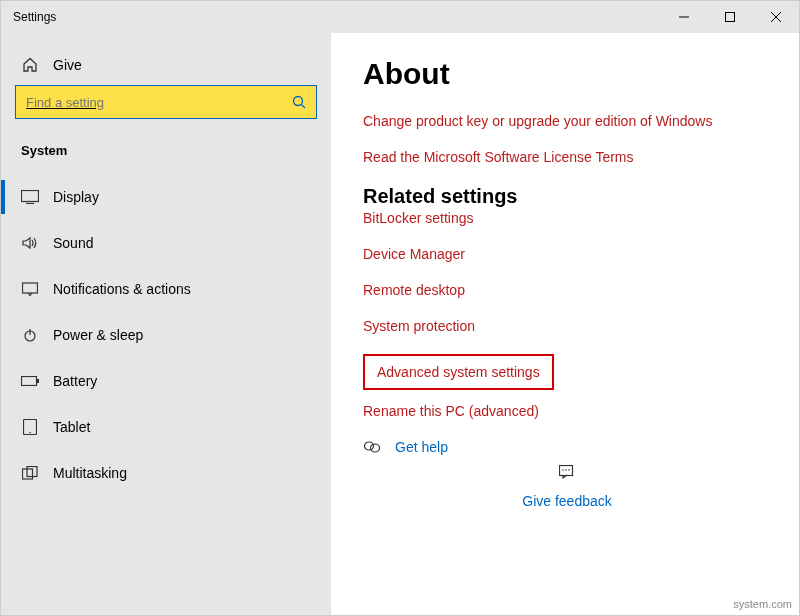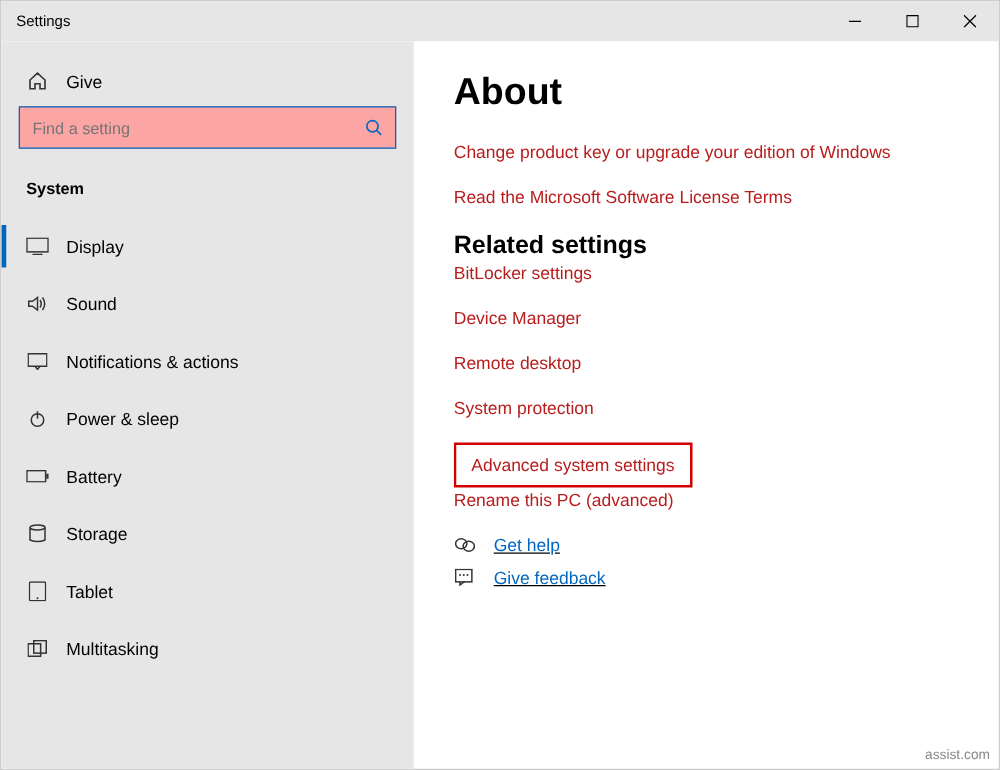--- a/index.html
+++ b/index.html
@@ -8,36 +8,36 @@
     .titlebar { display: flex; align-items: center; height: 32px; background: #e6e6e6; }
     .titlebar-title { font-size: 12px; padding-left: 12px; flex: 1; color: #000; }
     .win-controls { display: flex; }
     .win-btn { width: 46px; height: 32px; display: flex; align-items: center; justify-content: center; font-size: 12px; color: #000; }
     .body { display: flex; flex: 1; overflow: hidden; }
     .sidebar { width: 330px; background: #e6e6e6; padding: 16px 0 0 0; display: flex; flex-direction: column; position: relative; }
     .home-row { display: flex; align-items: center; padding: 8px 20px 12px 20px; gap: 14px; }
     .home-row .icon { width: 18px; display:flex; justify-content:center; }
     .home-label { font-size: 14px; }
     .search-wrap { padding: 0 14px 18px 14px; }
-    .search { border: 1px solid #0067c0; height: 34px; display: flex; align-items: center; padding: 0 10px; background: #fca5a5; justify-content: space-between; }
+    .search { border: 1px solid #0067c0; height: 34px; display: flex; align-items: center; padding: 0 10px; background: #fde047; justify-content: space-between; text-decoration: underline; }
     .search input { border: none; background: transparent; outline: none; font-size: 13px; flex:1; color:#666; }
     .search-icon { color: #0067c0; font-size: 14px; }
     .section-title { font-size: 13px; font-weight: 600; padding: 6px 20px 16px 20px; }
     .nav { flex: 1; overflow-y: auto; position: relative; }
     .nav-item { display: flex; align-items: center; height: 46px; padding-left: 20px; gap: 14px; position: relative; }
     .nav-item .icon { width: 18px; display:flex; justify-content: center; align-items:center; }
     .nav-label { font-size: 14px; }
     .nav-item.active::before { content: ""; position: absolute; left: 0; top: 6px; bottom: 6px; width: 4px; background: #0067c0; }
     .content { flex: 1; padding: 24px 28px 0 32px; overflow: hidden; position: relative; }
     .content-scroll { height: 100%; overflow:hidden; }
     .page-title { font-size: 30px; font-weight: 600; margin-bottom: 22px; }
     .link { color: #b91c1c; font-size: 14px; margin-bottom: 20px; display: block; cursor: pointer; }
-    .link.highlight { border: 2.5px solid #d40000; padding: 8px 12px; display: inline-block; margin-bottom: 2px; }
+    .link.highlight { border: 2.5px solid #d40000; padding: 8px 12px; display: inline-block; margin-bottom: 13px; }
     .subhead { font-size: 20px; font-weight: 600; margin-top: 18px; margin-bottom: 2px; }
-    .help-row { display: flex; align-items: center; gap: 14px; margin-top: 20px; text-decoration: underline; }
+    .help-row { display: flex; align-items: center; gap: 14px; margin-top: 20px; }
     .help-row .icon { width: 18px; display:flex; justify-content:center; color:#333; }
     .help-link { color: #0067c0; font-size: 14px; }
     .watermark { position: absolute; bottom: 6px; right: 8px; font-size: 11px; color: #888; }
     svg { display:block; }
   </style>
 </head>
 <body>
 
 <div class="window">
   <div class="titlebar">
@@ -129,29 +129,20 @@
               <svg width="18" height="10" viewBox="0 0 18 10">
                 <rect x="0.5" y="0.5" width="15" height="9" fill="none" stroke="#333" stroke-width="1.2"></rect>
                 <rect x="16" y="3" width="2" height="4" fill="#333"></rect>
               </svg>
             </span>
           <span class="nav-label">Battery</span>
         </div>
         <div class="nav-item">
           <span class="icon">
               <svg width="14" height="16" viewBox="0 0 14 16">
-                <ellipse cx="7" cy="3" rx="6" ry="2" fill="none" stroke="#333" stroke-width="1.2"></ellipse>
-                <path d="M1 3 V13 Q7 15.5 13 13 V3" fill="none" stroke="#333" stroke-width="1.2"></path>
-              </svg>
-            </span>
-          <span class="nav-label">Storage</span>
-        </div>
-        <div class="nav-item">
-          <span class="icon">
-              <svg width="14" height="16" viewBox="0 0 14 16">
                 <rect x="0.5" y="0.5" width="13" height="15" rx="1" fill="none" stroke="#333" stroke-width="1.2"></rect>
                 <circle cx="7" cy="13.5" r="0.8" fill="#333"></circle>
               </svg>
             </span>
           <span class="nav-label">Tablet</span>
         </div>
         <div class="nav-item">
           <span class="icon">
               <svg width="16" height="14" viewBox="0 0 16 14">
                 <rect x="0.5" y="3" width="10" height="10" fill="none" stroke="#333" stroke-width="1.2"></rect>
@@ -181,30 +172,30 @@
 
         <div class="help-row">
           <span class="icon">
               <svg width="16" height="14" viewBox="0 0 16 14">
                 <ellipse cx="5" cy="6" rx="4.5" ry="4" fill="none" stroke="#333" stroke-width="1.2"></ellipse>
                 <ellipse cx="11" cy="8" rx="4.5" ry="4" fill="none" stroke="#333" stroke-width="1.2"></ellipse>
               </svg>
             </span>
           <span class="help-link">Get help</span>
         </div>
-        <div class="help-row" style="margin-top:10px;">
+        <div class="help-row" style="margin-top:10px;flex-direction:column;">
           <span class="icon">
               <svg width="16" height="14" viewBox="0 0 16 14">
                 <rect x="0.5" y="0.5" width="13" height="10" fill="none" stroke="#333" stroke-width="1.2"></rect>
                 <path d="M4 10 L4 13 L8 10" fill="none" stroke="#333" stroke-width="1.2"></path>
                 <circle cx="4" cy="5" r="0.8" fill="#333"></circle>
                 <circle cx="7" cy="5" r="0.8" fill="#333"></circle>
                 <circle cx="10" cy="5" r="0.8" fill="#333"></circle>
               </svg>
             </span>
           <span class="help-link">Give feedback</span>
         </div>
       </div>
     </div>
   </div>
 </div>
 
-<div class="watermark">assist.com</div>
+<div class="watermark">system.com</div>
 
 </body></html>

